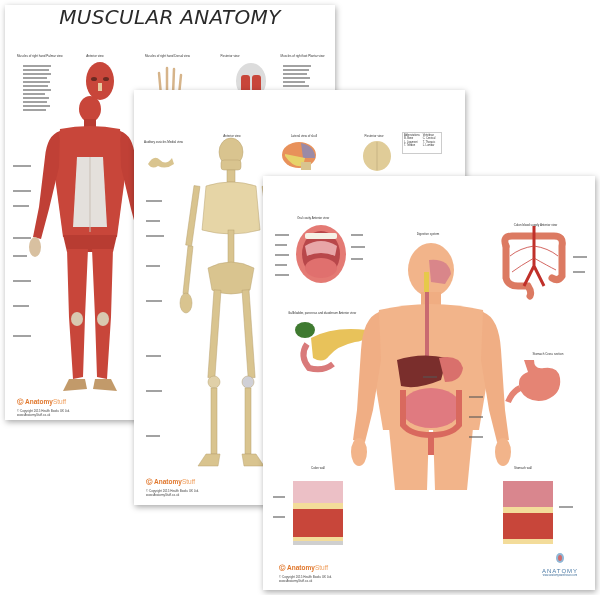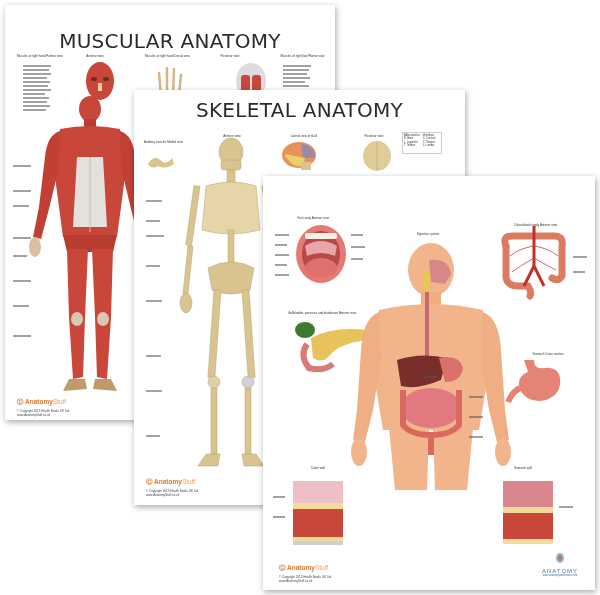--- a/index.html
+++ b/index.html
@@ -10,21 +10,21 @@
   .brand{position:absolute;font-size:6.5px;font-weight:bold;color:#e0772c;white-space:nowrap;}
   .brand .s{color:#f0a060;font-weight:normal;}
   .copy{position:absolute;font-size:3px;color:#444;white-space:nowrap;line-height:4px;}
   .view-cap{position:absolute;font-size:3px;color:#333;white-space:nowrap;text-align:center;}
   svg{position:absolute;overflow:visible;}
 </style>
 </head>
 <body>
 
 <div class="poster" style="left:5px;top:5px;width:330px;height:415px;">
-  <div class="poster-title" style="top:24px;font-size:20px;">MUSCULAR ANATOMY</div>
+  <div class="poster-title" style="top:0;font-size:20px;font-style:italic;">MUSCULAR ANATOMY</div>
 
   <div class="view-cap" style="left:12px;top:49px;width:40px;">Muscles of right hand Palmar view</div>
   <div class="view-cap" style="left:70px;top:49px;width:40px;">Anterior view</div>
   <div class="view-cap" style="left:140px;top:49px;width:40px;">Muscles of right hand Dorsal view</div>
   <div class="view-cap" style="left:205px;top:49px;width:40px;">Posterior view</div>
   <div class="view-cap" style="left:275px;top:49px;width:45px;">Muscles of right foot Plantar view</div>
 
   <div>
     <div class="txt" style="left:18px;top:60px;width:28px;"></div>
     <div class="txt" style="left:18px;top:64px;width:26px;"></div>
@@ -109,21 +109,20 @@
   </div>
 
   <div class="brand" style="left:12px;top:393px;">
     <span>Ⓒ </span><span>Anatomy</span><span class="s">Stuff</span>
   </div>
   <div class="copy" style="left:12px;top:404px;">© Copyright 2015 Health Books UK Ltd.</div>
   <div class="copy" style="left:12px;top:408px;">www.AnatomyStuff.co.uk</div>
 </div>
 
 <div class="poster" style="left:134px;top:90px;width:331px;height:415px;">
-  <div class="poster-title" style="top:8px;font-size:20px;">SKELETAL ANATOMY</div>
 
   <div class="view-cap" style="left:10px;top:50px;width:35px;">Auditory ossicles Medial view</div>
   <div class="view-cap" style="left:78px;top:44px;width:40px;">Anterior view</div>
   <div class="view-cap" style="left:150px;top:44px;width:40px;">Lateral view of skull</div>
   <div class="view-cap" style="left:220px;top:44px;width:40px;">Posterior view</div>
 
   <div style="position:absolute;left:268px;top:42px;width:40px;height:22px;border:1px solid #ccc;font-size:2.6px;line-height:3.4px;color:#333;padding:1px;box-sizing:border-box;">
     <div style="display:flex;gap:3px;">
       <div>
         <div>Abbreviations</div>

